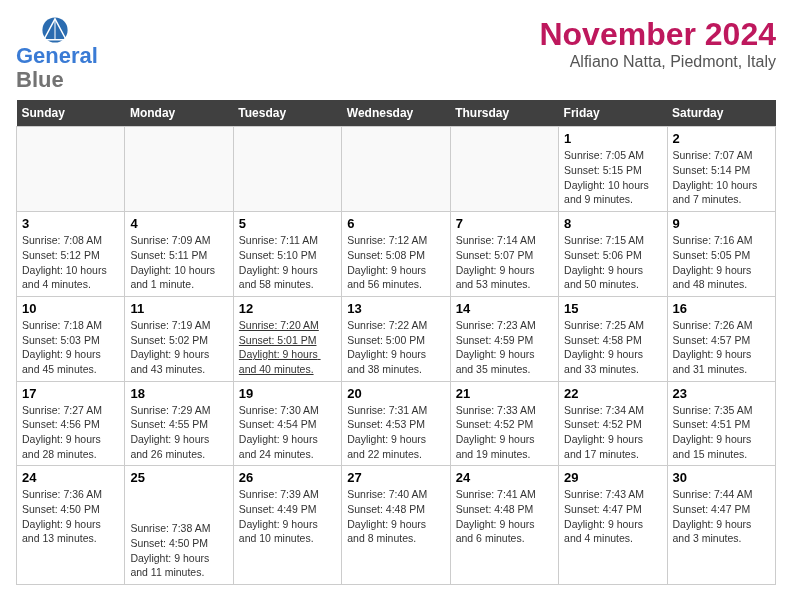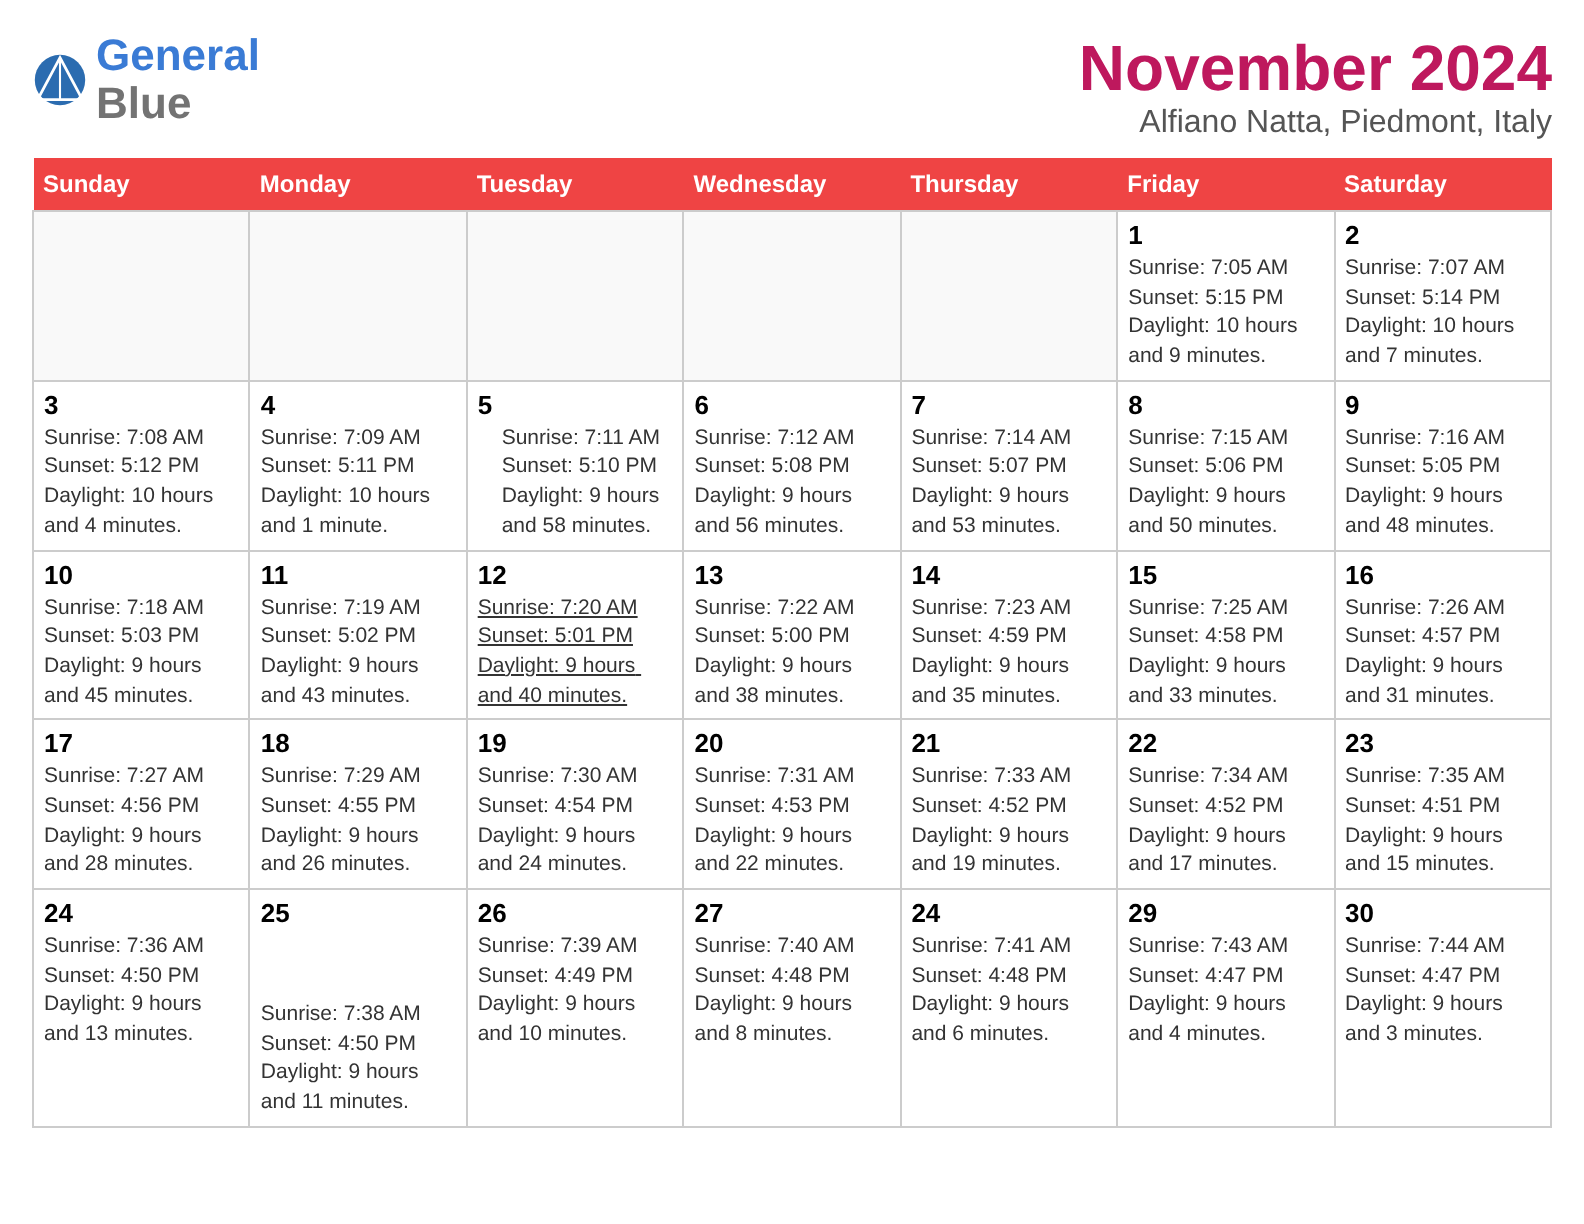--- a/index.html
+++ b/index.html
@@ -12,20 +12,21 @@
     }
     .header-area {
       display: flex;
       justify-content: space-between;
       align-items: flex-start;
       margin-bottom: 8px;
     }
     .logo {
       display: flex;
       align-items: center;
+      flex-direction: column;
     }
     .logo-text {
       font-size: 22px;
       font-weight: bold;
       color: #333;
       line-height: 1.1;
     }
     .logo-text span { color: #3a7bd5; }
     .logo-icon {
       width: 28px;
@@ -43,21 +44,21 @@
     .location-title {
       font-size: 16px;
       color: #555;
     }
     table {
       width: 100%;
       border-collapse: collapse;
       font-size: 11px;
     }
     th {
-      background-color: #ef4444;
+      background-color: #404040;
       color: #fff;
       text-align: left;
       padding: 6px 5px;
       font-size: 12px;
       font-weight: bold;
     }
     td {
       border: 1px solid #ccc;
       vertical-align: top;
       padding: 4px 5px;
@@ -140,21 +141,21 @@
 Daylight: 10 hours and 4 minutes.</div>
         </td>
         <td>
           <span class="day-num">4</span>
           <div class="day-info" style="white-space: pre-wrap;">Sunrise: 7:09 AM
 Sunset: 5:11 PM
 Daylight: 10 hours and 1 minute.</div>
         </td>
         <td>
           <span class="day-num">5</span>
-          <div class="day-info" style="white-space: pre-wrap; margin-left: 12px;">Sunrise: 7:11 AM
+          <div class="day-info" style="white-space: pre-wrap;">Sunrise: 7:11 AM
 Sunset: 5:10 PM
 Daylight: 9 hours and 58 minutes.</div>
         </td>
         <td>
           <span class="day-num">6</span>
           <div class="day-info" style="white-space: pre-wrap;">Sunrise: 7:12 AM
 Sunset: 5:08 PM
 Daylight: 9 hours and 56 minutes.</div>
         </td>
         <td>

